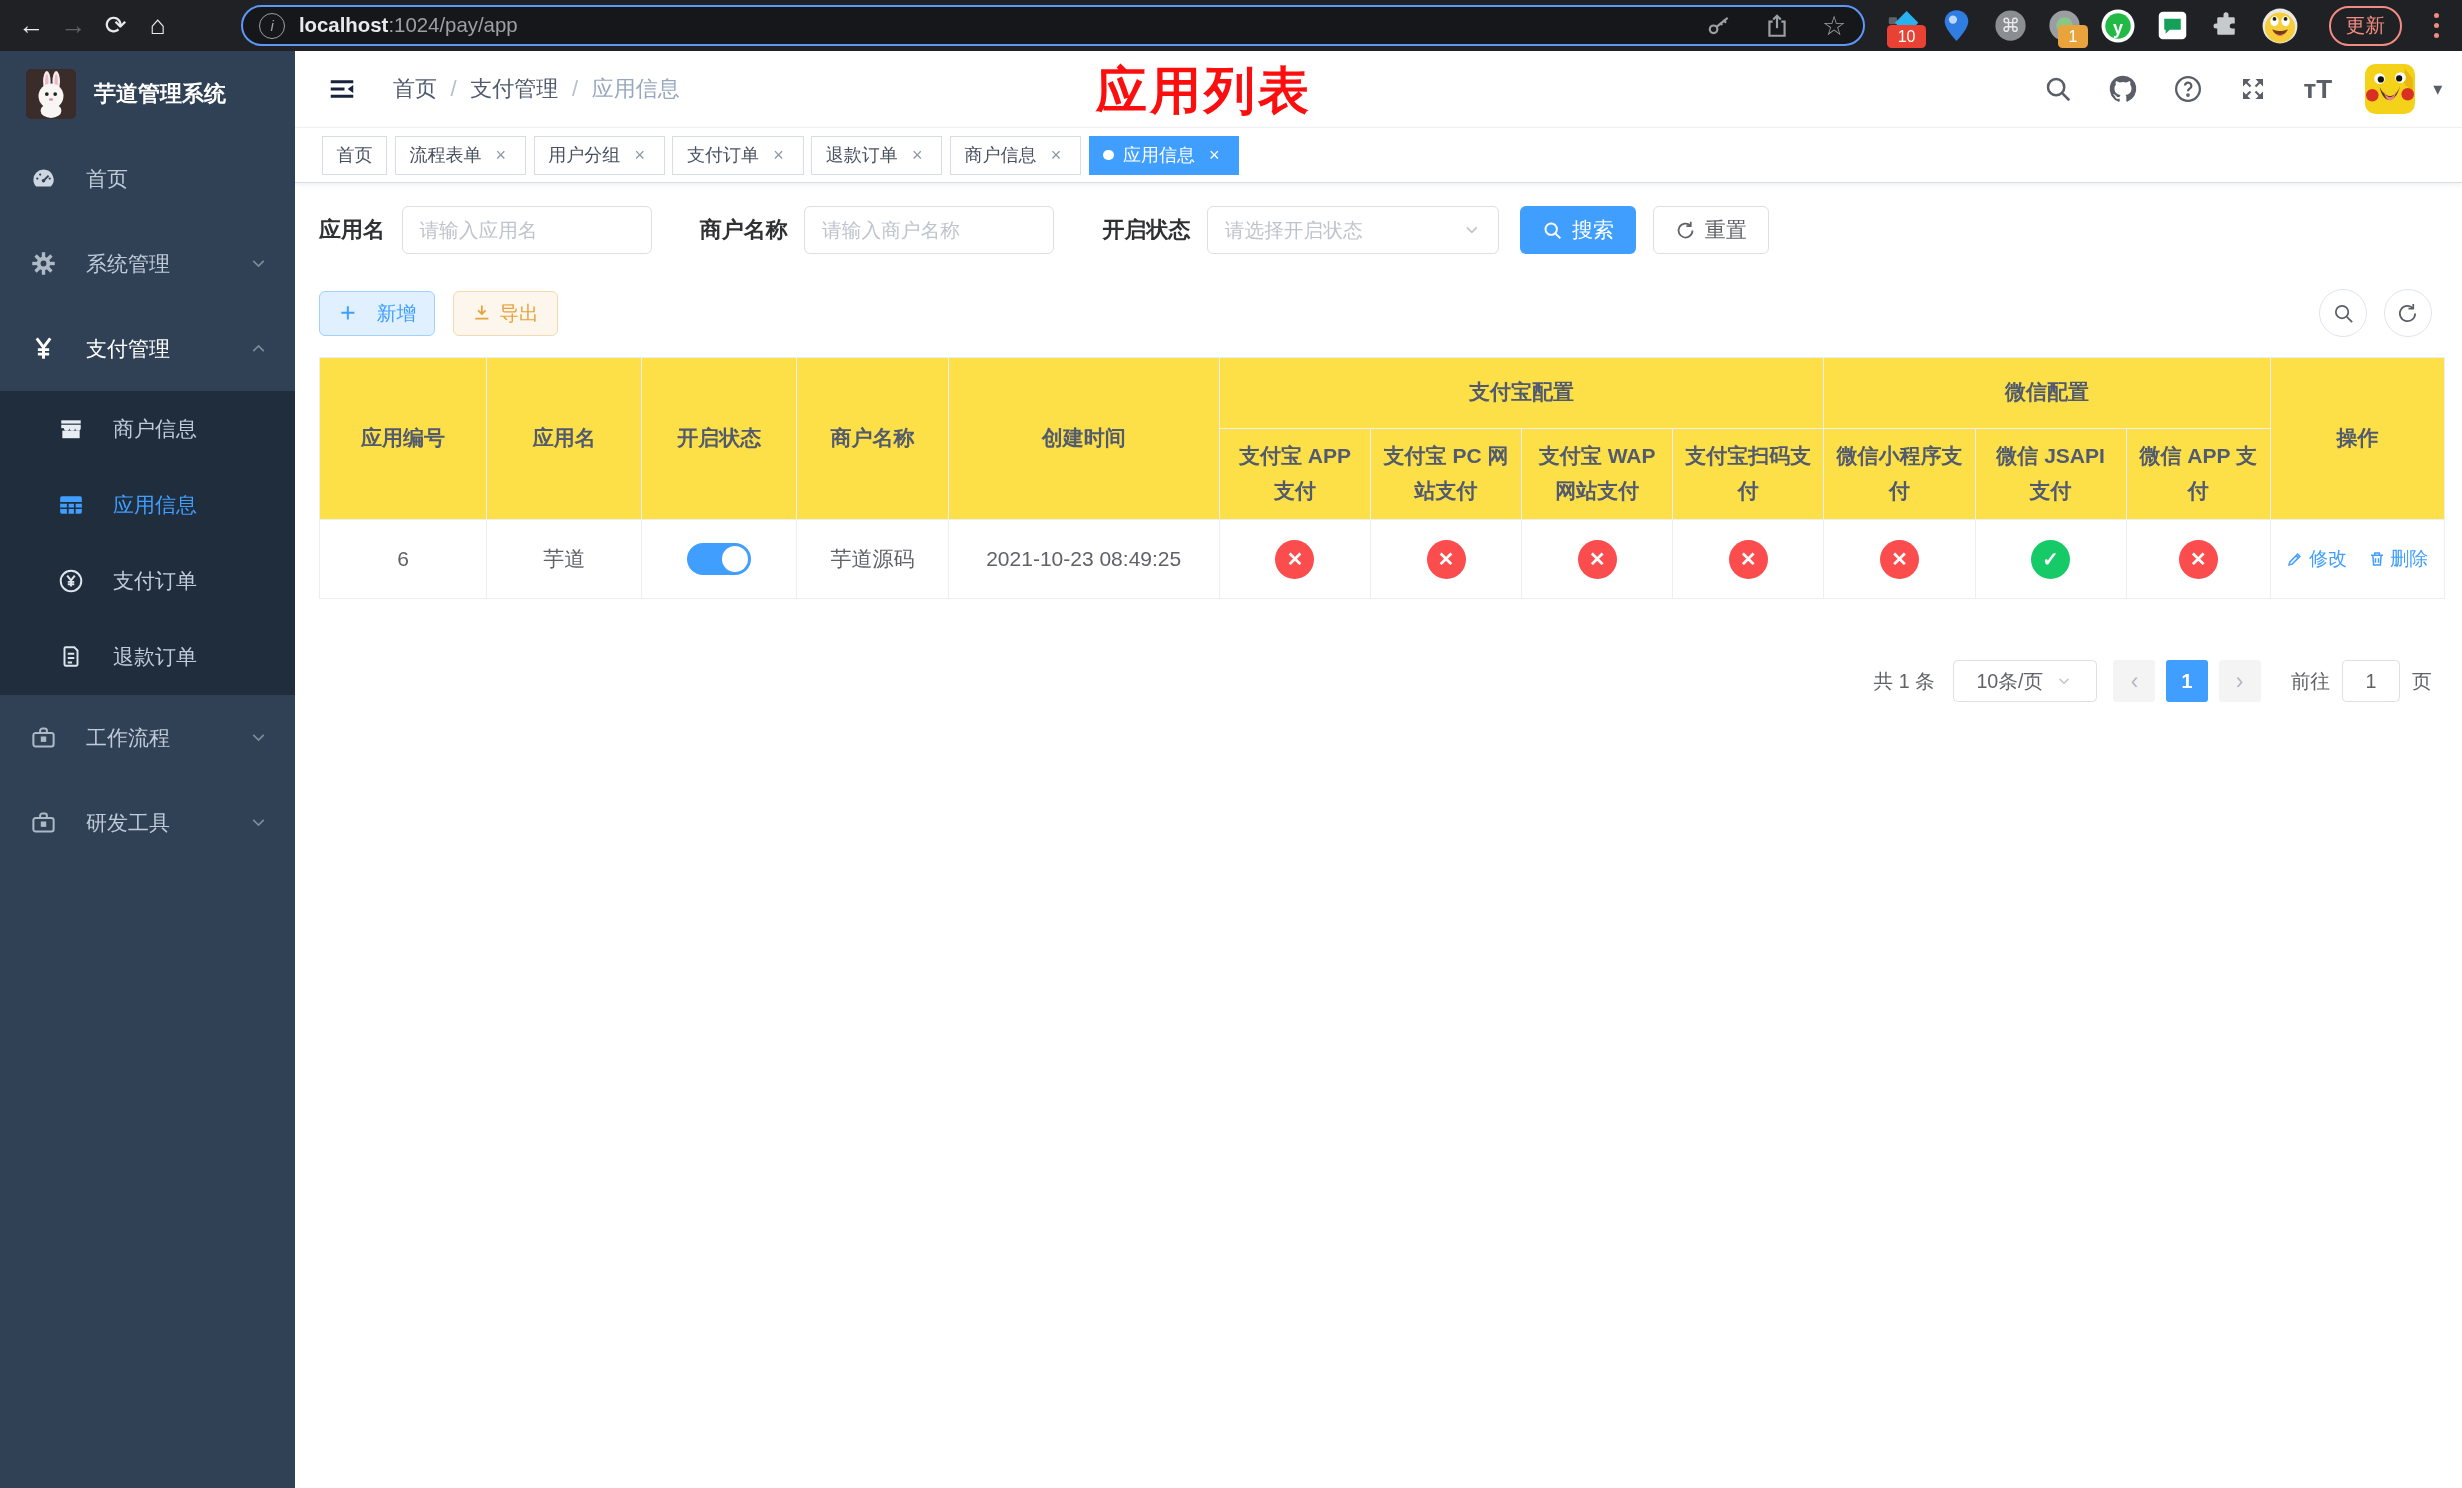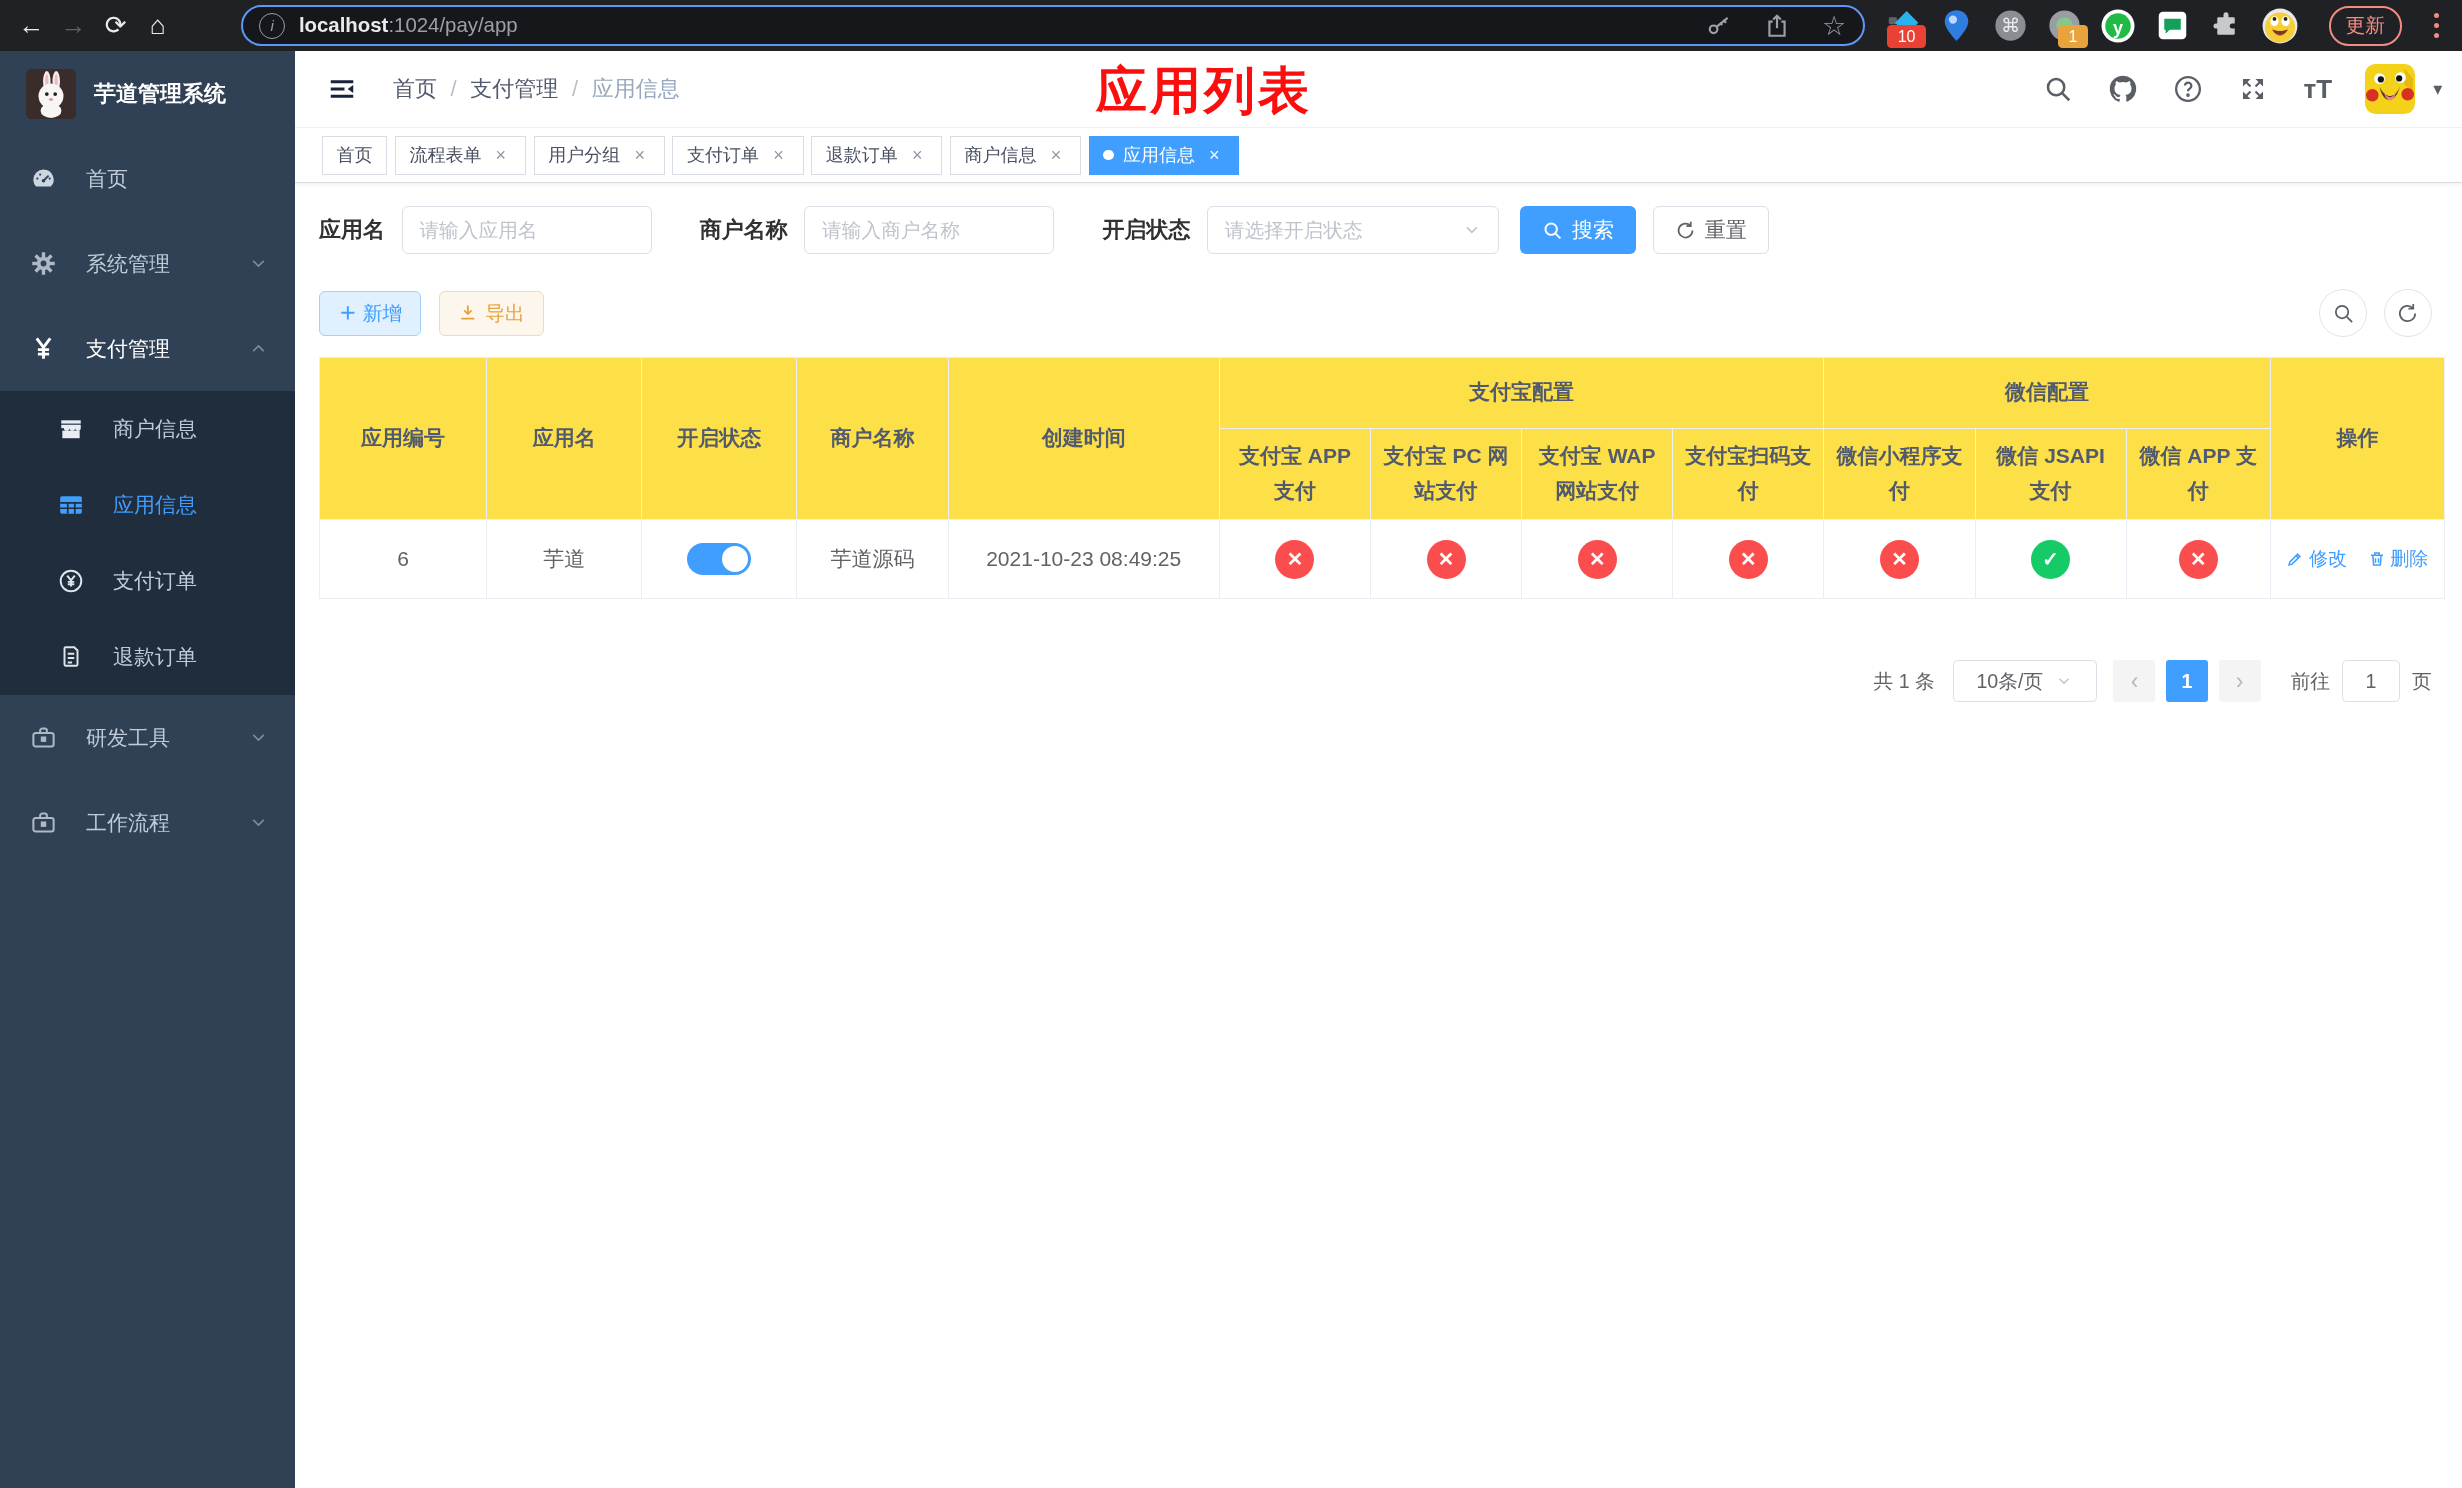--- a/index.html
+++ b/index.html
@@ -89,21 +89,21 @@
   .f-select .sel-caret { margin-left:auto; color:#c0c4cc; display:flex; }
   .f-gap { width:48px; }
   .btn { height:48px; border-radius:6px; font-size:21px; display:inline-flex; align-items:center;
          justify-content:center; gap:9px; cursor:pointer; border:0.8px solid transparent; padding:0 21px;
          white-space:nowrap; }
   .btn-primary { background:#409EFF; color:#fff; margin-left:21px; }
   .btn-plain { background:#fff; border-color:#dcdfe6; color:#606266; margin-left:16.7px; }
 
   .toolbar-row { margin-top:35px; display:flex; align-items:center; }
   .btn-add { height:45px; background:#e0f0ff; border:0.8px solid #a3d0fd; color:#409EFF; font-size:19.7px;
-             border-radius:6px; padding:0 18px; display:inline-flex; align-items:center; gap:5px; cursor:pointer; }
+             border-radius:6px; padding:0 18px; display:inline-flex; align-items:center; gap:19px; cursor:pointer; }
   .btn-export { height:45px; background:#fdf6ec; border:0.8px solid #f5dab1; color:#e6a23c; font-size:19.7px;
                 border-radius:6px; padding:0 18px; display:inline-flex; align-items:center; gap:7.6px;
                 margin-left:18px; cursor:pointer;justify-content:center; }
   .tool-icons { margin-left:auto; display:flex; gap:16.7px; margin-right:13.6px; }
   .circle-btn { width:48px; height:48px; border-radius:50%; border:0.8px solid #dfe4ed; background:#fff;
                 color:#5a5e66; display:flex; align-items:center; justify-content:center; cursor:pointer; }
 
   
   table.grid { margin-top:19.7px; border-collapse:collapse; width:2126px; table-layout:fixed; }
   .grid th, .grid td { border:0.8px solid #ebeef5; text-align:center; vertical-align:middle; }
@@ -363,36 +363,36 @@
     </div>
 
     <div class="menu-item">
       <span class="mi-icon">
         <svg width="27" height="27" viewBox="0 0 24 24" fill="none" stroke="currentColor" stroke-width="1.8">
             <rect x="3" y="8" width="18" height="12" rx="2"></rect>
             <path d="M9 8V6a2 2 0 0 1 2-2h2a2 2 0 0 1 2 2v2"></path>
             <rect x="10.5" y="12" width="3" height="3" fill="currentColor"></rect>
           </svg>
       </span>
-      <span class="mi-label">研发工具</span>
+      <span class="mi-label">工作流程</span>
       <span class="chev">
           <svg width="21" height="21" viewBox="0 0 24 24" fill="none" stroke="currentColor" stroke-width="2">
             <path d="M6 9l6 6 6-6"></path>
           </svg>
         </span>
     </div>
     <div class="menu-item">
       <span class="mi-icon">
         <svg width="27" height="27" viewBox="0 0 24 24" fill="none" stroke="currentColor" stroke-width="1.8">
             <rect x="3" y="8" width="18" height="12" rx="2"></rect>
             <path d="M9 8V6a2 2 0 0 1 2-2h2a2 2 0 0 1 2 2v2"></path>
             <rect x="10.5" y="12" width="3" height="3" fill="currentColor"></rect>
           </svg>
       </span>
-      <span class="mi-label">工作流程</span>
+      <span class="mi-label">研发工具</span>
       <span class="chev">
           <svg width="21" height="21" viewBox="0 0 24 24" fill="none" stroke="currentColor" stroke-width="2">
             <path d="M6 9l6 6 6-6"></path>
           </svg>
         </span>
     </div>
   </aside>
 
   <div class="main">
     <div class="navbar">

